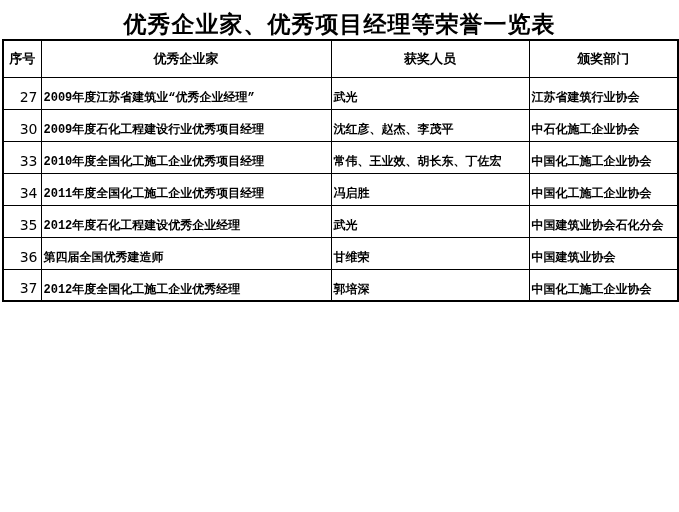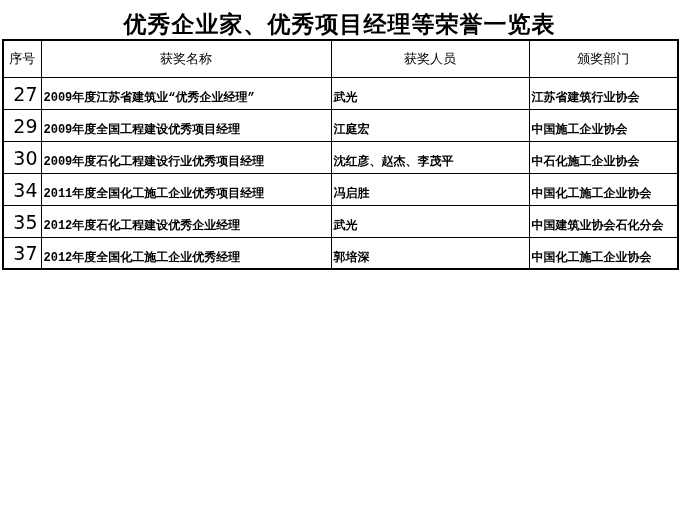--- a/index.html
+++ b/index.html
@@ -32,37 +32,37 @@
     border: 2px solid #000000;
   }
   .honor-table th, .honor-table td {
     border: 1px solid #000000;
     overflow: hidden;
     box-sizing: border-box;
   }
   .honor-table th {
     height: 37px;
     font-size: 13px;
-    font-weight: normal;
+    font-weight: bold;
     text-align: center;
     vertical-align: middle;
     white-space: nowrap;
   }
   .honor-table td {
     height: 32px;
     font-size: 12px;
     font-weight: bold;
     vertical-align: bottom;
     padding: 0 1px 3px 2px;
     line-height: 1.2;
     font-family: Liberation Mono, monospace;
   }
   .honor-table td.cell-serial {
     font-weight: normal;
-    font-size: 19px;
+    font-size: 14px;
     text-align: right;
     padding-right: 3px;
     font-family: "DejaVu Sans", "Liberation Sans", sans-serif;
   }
   col.c-no    { width: 38px; }
   col.c-award { width: 290px; }
   col.c-people{ width: 198px; }
   col.c-dept  { width: 149px; }
 </style>
 </head>
@@ -73,56 +73,62 @@
 <table class="honor-table">
   <colgroup>
     <col class="c-no">
       <col class="c-award">
       <col class="c-people">
       <col class="c-dept">
   </colgroup>
   <thead>
     <tr>
       <th>序号</th>
-      <th>获奖名称</th>
+      <th>优秀企业家</th>
       <th>获奖人员</th>
       <th>颁奖部门</th>
     </tr>
   </thead>
   <tbody>
     <tr>
       <td class="cell-serial">27</td>
       <td class="cell-award">2009年度江苏省建筑业“优秀企业经理”</td>
       <td class="cell-people">武光</td>
       <td class="cell-dept">江苏省建筑行业协会</td>
     </tr>
     <tr>
-      <td class="cell-serial">29</td>
-      <td class="cell-award">2009年度全国工程建设优秀项目经理</td>
-      <td class="cell-people">江庭宏</td>
-      <td class="cell-dept">中国施工企业协会</td>
-    </tr>
-    <tr>
       <td class="cell-serial">30</td>
       <td class="cell-award">2009年度石化工程建设行业优秀项目经理</td>
       <td class="cell-people">沈红彦、赵杰、李茂平</td>
       <td class="cell-dept">中石化施工企业协会</td>
+    </tr>
+    <tr>
+      <td class="cell-serial">33</td>
+      <td class="cell-award">2010年度全国化工施工企业优秀项目经理</td>
+      <td class="cell-people">常伟、王业效、胡长东、丁佐宏</td>
+      <td class="cell-dept">中国化工施工企业协会</td>
     </tr>
     <tr>
       <td class="cell-serial">34</td>
       <td class="cell-award">2011年度全国化工施工企业优秀项目经理</td>
       <td class="cell-people">冯启胜</td>
       <td class="cell-dept">中国化工施工企业协会</td>
     </tr>
     <tr>
       <td class="cell-serial">35</td>
       <td class="cell-award">2012年度石化工程建设优秀企业经理</td>
       <td class="cell-people">武光</td>
       <td class="cell-dept">中国建筑业协会石化分会</td>
     </tr>
     <tr>
+      <td class="cell-serial">36</td>
+      <td class="cell-award">第四届全国优秀建造师</td>
+      <td class="cell-people">甘维荣</td>
+      <td class="cell-dept">中国建筑业协会</td>
+    </tr>
+    <tr>
       <td class="cell-serial">37</td>
       <td class="cell-award">2012年度全国化工施工企业优秀经理</td>
       <td class="cell-people">郭培深</td>
       <td class="cell-dept">中国化工施工企业协会</td>
     </tr>
   </tbody>
 </table>
 
 </body></html>

